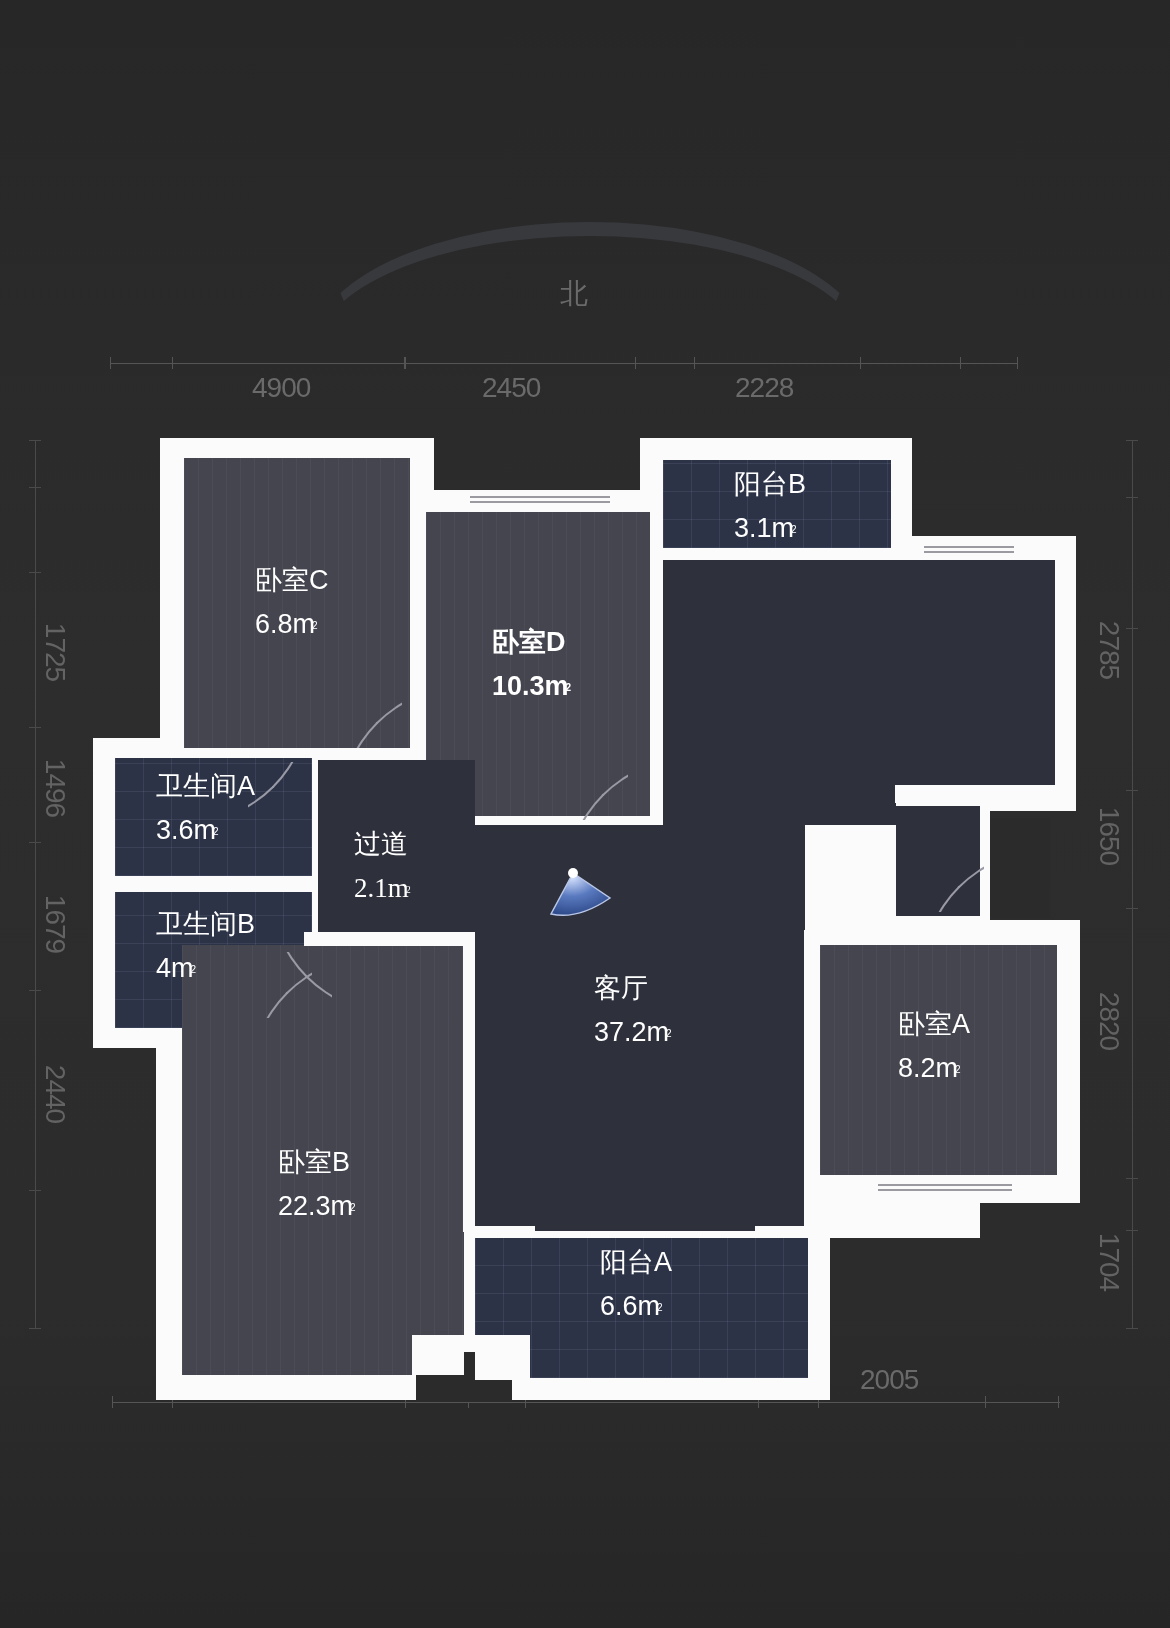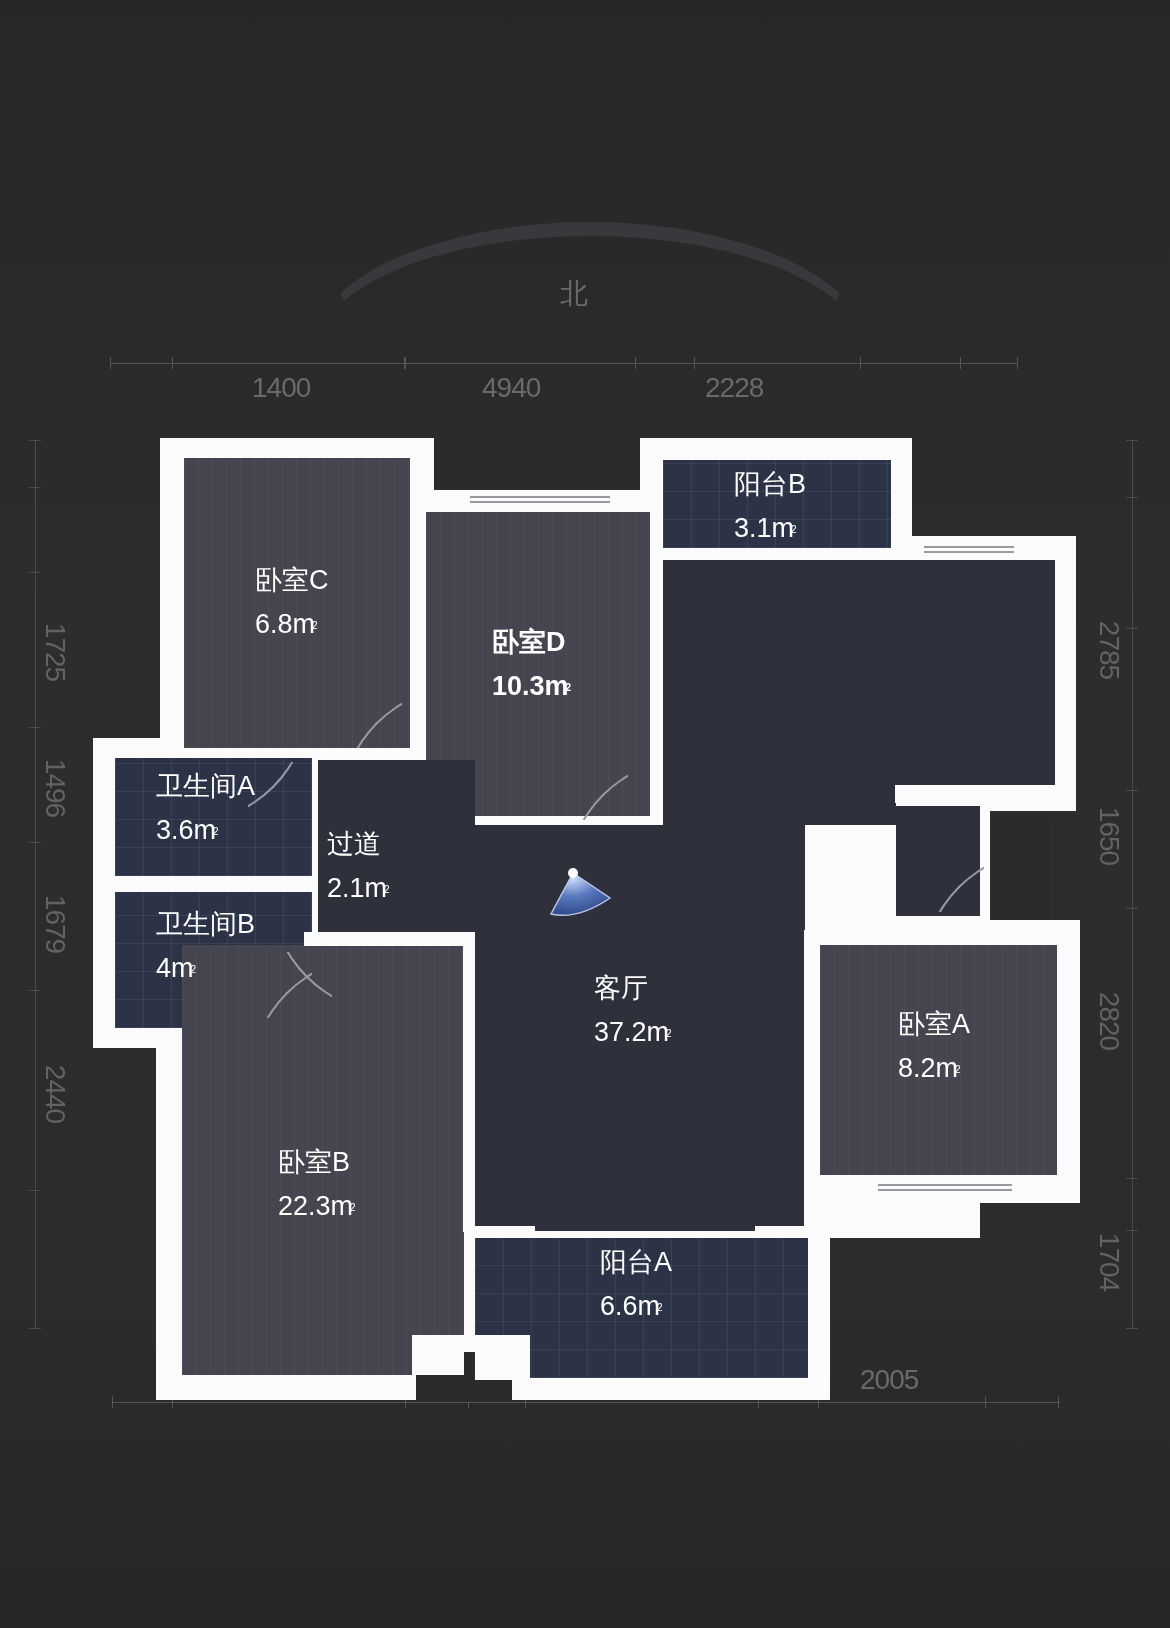--- a/index.html
+++ b/index.html
@@ -65,23 +65,23 @@
   <div class="ruler-h" style="left:110px; top:363px; width:908px;"></div>
   <div class="tick-h" style="left:110px; top:357px;"></div>
   <div class="tick-h" style="left:172px; top:357px;"></div>
   <div class="tick-h" style="left:405px; top:357px;"></div>
   <div class="tick-h" style="left:404px; top:357px;"></div>
   <div class="tick-h" style="left:635px; top:357px;"></div>
   <div class="tick-h" style="left:694px; top:357px;"></div>
   <div class="tick-h" style="left:860px; top:357px;"></div>
   <div class="tick-h" style="left:960px; top:357px;"></div>
   <div class="tick-h" style="left:1017px; top:357px;"></div>
-  <div class="dim" style="left:252px; top:372px;">1400</div>
-  <div class="dim" style="left:482px; top:372px;">4940</div>
-  <div class="dim" style="left:705px; top:372px;">2228</div>
+  <div class="dim" style="left:252px; top:372px;">4900</div>
+  <div class="dim" style="left:482px; top:372px;">2450</div>
+  <div class="dim" style="left:735px; top:372px;">2228</div>
 </div>
 
 <div>
   <div class="ruler-h" style="left:112px; top:1402px; width:948px;"></div>
   <div class="tick-h" style="left:112px; top:1396px;"></div>
   <div class="tick-h" style="left:172px; top:1396px;"></div>
   <div class="tick-h" style="left:405px; top:1396px;"></div>
   <div class="tick-h" style="left:468px; top:1396px;"></div>
   <div class="tick-h" style="left:525px; top:1396px;"></div>
   <div class="tick-h" style="left:758px; top:1396px;"></div>
@@ -226,21 +226,21 @@
     <span class="area"><span>3.1m</span><sup>2</sup></span>
   </div>
   <div class="label" style="left:156px; top:764px;">
     <span class="name">卫生间A</span>
     <span class="area"><span>3.6m</span><sup>2</sup></span>
   </div>
   <div class="label" style="left:156px; top:902px;">
     <span class="name">卫生间B</span>
     <span class="area"><span>4m</span><sup>2</sup></span>
   </div>
-  <div class="label" style="left:327px; top:822px;">
+  <div class="label" style="left:354px; top:822px;font-family:Liberation Serif, serif;">
     <span class="name">过道</span>
     <span class="area"><span>2.1m</span><sup>2</sup></span>
   </div>
   <div class="label" style="left:594px; top:966px;">
     <span class="name">客厅</span>
     <span class="area"><span>37.2m</span><sup>2</sup></span>
   </div>
   <div class="label" style="left:898px; top:1002px;">
     <span class="name">卧室A</span>
     <span class="area"><span>8.2m</span><sup>2</sup></span>

